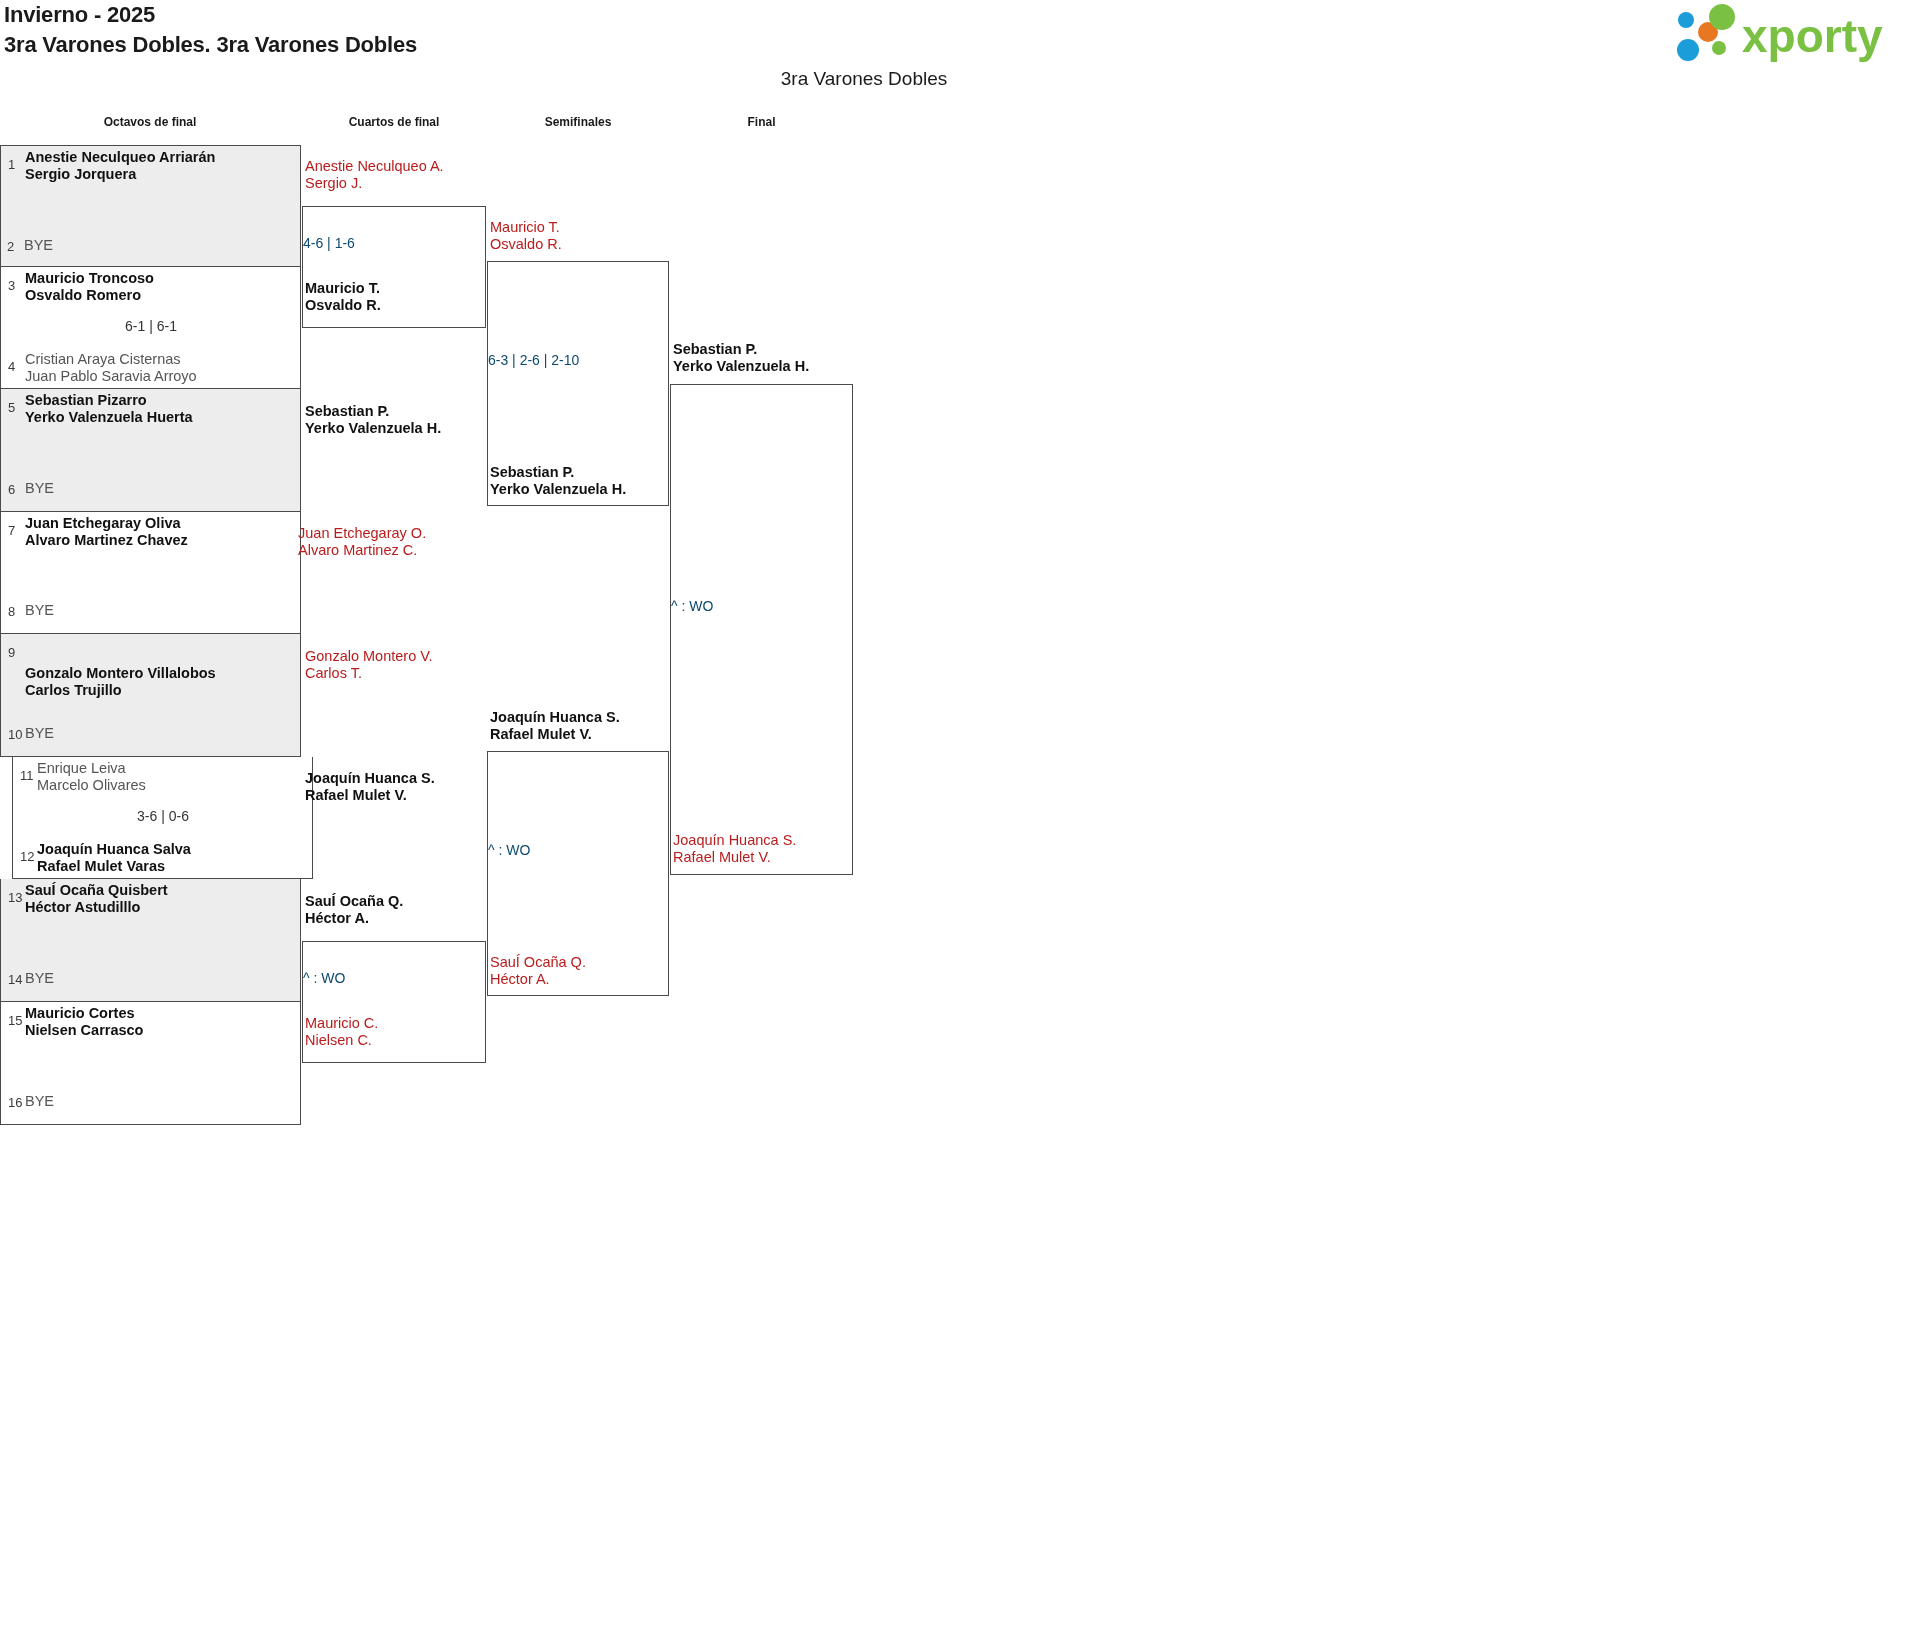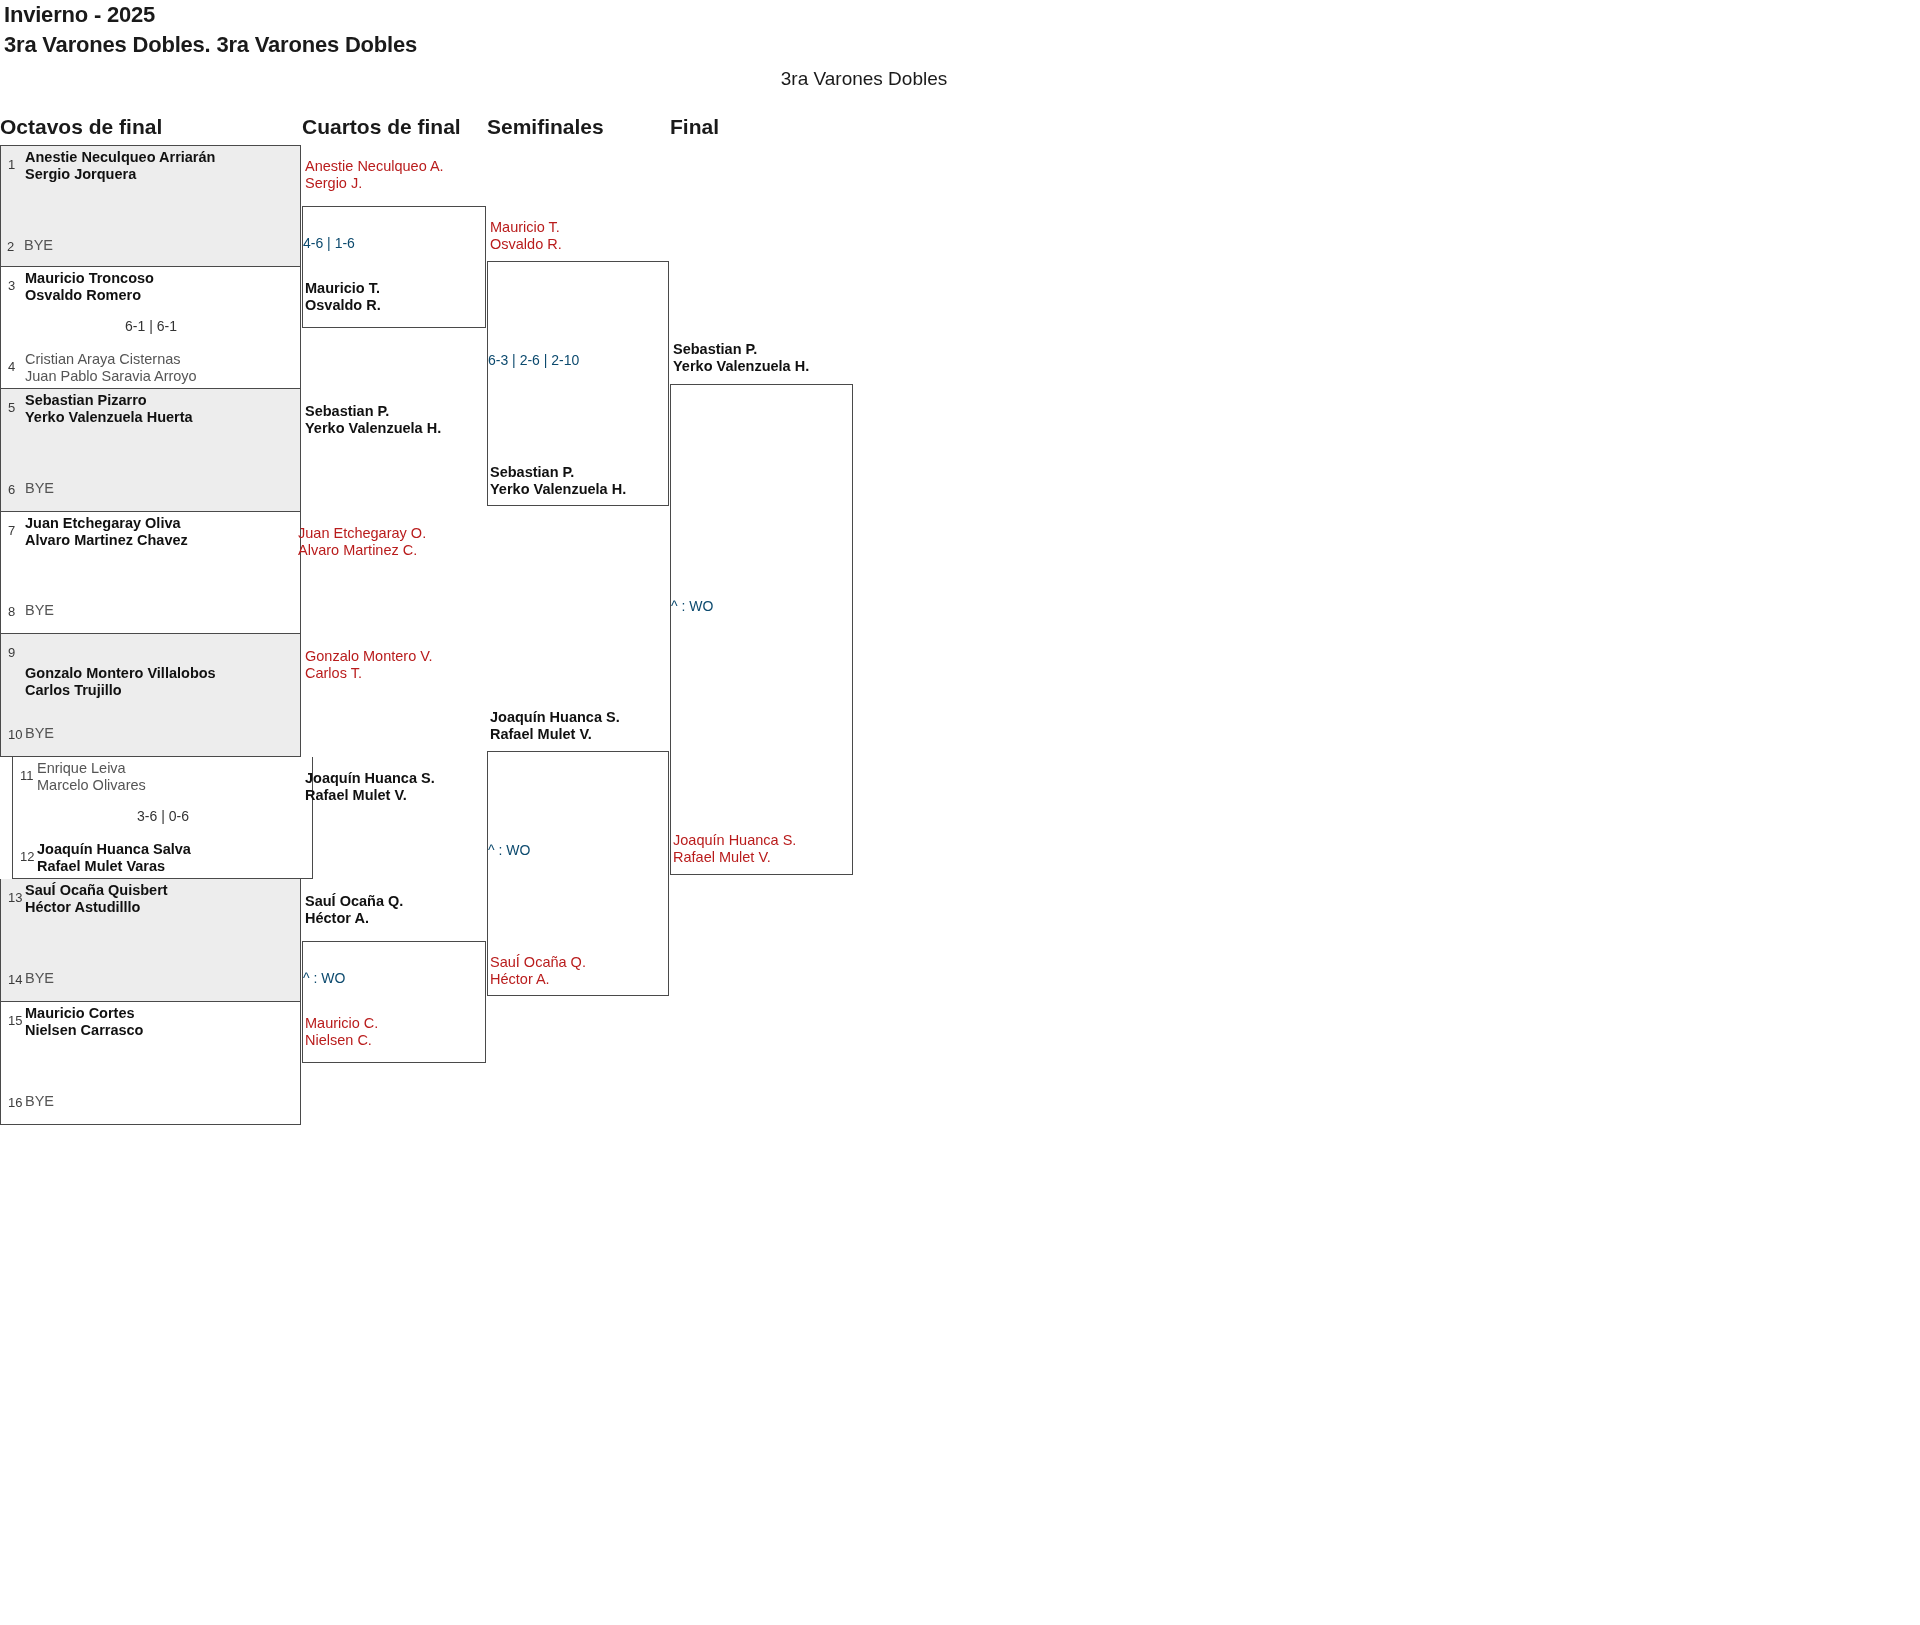--- a/index.html
+++ b/index.html
@@ -28,22 +28,22 @@
   .logo svg { display: block; }
 
   .board-title {
     position: absolute; left: 0; top: 68px; width: 1920px;
     text-align: center; font-size: 19px; font-weight: 400;
     transform: translateX(-96px);
   }
 
   
   .round-head {
-    position: absolute; font-size: 21px; font-weight: 700;
-    text-align: left; white-space: nowrap;
+    position: absolute; font-size: 12px; font-weight: 700;
+    text-align: center; white-space: nowrap;
   }
 
   
   .r1-cell {
     position: absolute;
     border: 1px solid #4a4a4a;
     border-top: none;
     background: #ffffff;
   }
   .r1-cell.shaded { background: #ededed; }
@@ -88,20 +88,30 @@
   .plr.lose { font-weight: 400; color: #b91c1c; }
 </style>
 </head>
 <body>
 
 <div id="root">
 
   <div class="hdr-title">Invierno - 2025</div>
   <div class="hdr-sub">3ra Varones Dobles. 3ra Varones Dobles</div>
 
+  <div class="logo">
+    <svg width="250" height="58" viewBox="0 0 250 58" xmlns="http://www.w3.org/2000/svg">
+      <circle cx="24" cy="16" r="8" fill="#1b9dd9"></circle>
+      <circle cx="46" cy="28" r="10" fill="#e87722"></circle>
+      <circle cx="60" cy="13" r="13" fill="#7ac143"></circle>
+      <circle cx="26" cy="46" r="11" fill="#1b9dd9"></circle>
+      <circle cx="57" cy="44" r="7" fill="#7ac143"></circle>
+      <text x="80" y="48" font-family="Liberation Sans, sans-serif" font-size="46" font-weight="700" fill="#7ac143">xporty</text>
+    </svg>
+  </div>
 
   <div class="board-title">3ra Varones Dobles</div>
 
   <div class="round-head" style="left:0px;   top:115px; width:300px;">Octavos de final</div>
   <div class="round-head" style="left:302px; top:115px; width:184px;">Cuartos de final</div>
   <div class="round-head" style="left:487px; top:115px; width:182px;">Semifinales</div>
   <div class="round-head" style="left:670px; top:115px; width:183px;">Final</div>
 
   <div class="r1-cell shaded first" style="left:0px; top:145px; width:301px; height:122px;">
     <span class="seed" style="top:11px;">1</span>

